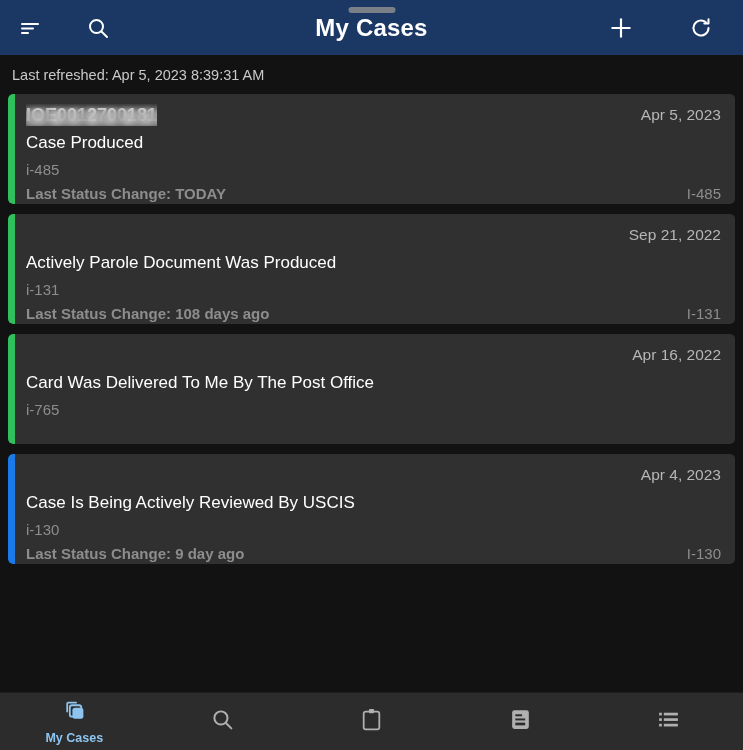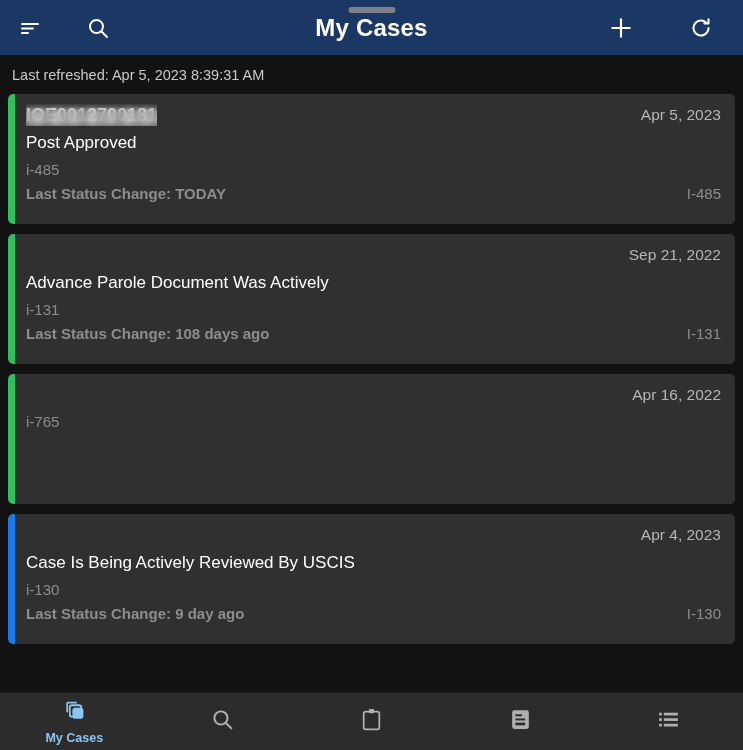--- a/index.html
+++ b/index.html
@@ -52,21 +52,21 @@
   }
 
   
   .list { flex:1 1 auto; background:#121212; overflow:hidden; }
 
   .card {
     position:relative;
     margin:0 8px 10px 8px;
     background:#303030;
     border-radius:5px;
-    height:130px;
+    height:110px;
     padding:10px 14px 0 18px;
     overflow:hidden;
     cursor:pointer;
   }
   .accent {
     position:absolute; left:0; top:0; bottom:0;
     width:7px; border-radius:5px 0 0 5px;
   }
   .row-top { display:flex; align-items:flex-start; justify-content:space-between; }
   .casenum {
@@ -169,54 +169,55 @@
 
     <div class="card">
       <div class="accent" style="background: rgb(47, 191, 92);"></div>
       <div class="row-top">
         <div class="casenum">
           <span>IOE0012700181</span>
           <span class="redact" style="width: 160px;"></span>
         </div>
         <div class="date">Apr 5, 2023</div>
       </div>
-      <div class="status">Post Approved</div>
+      <div class="status">Case Produced</div>
       <div class="form-lc">i-485</div>
       <div class="row-bot">
         <div class="lsc">Last Status Change: TODAY</div>
         <div class="form-right">I-485</div>
       </div>
     </div>
 
     <div class="card">
       <div class="accent" style="background: rgb(47, 191, 92);"></div>
       <div class="row-top">
         <div class="casenum">
           <span></span>
           <span class="redact" style="width: 150px;"></span>
         </div>
         <div class="date">Sep 21, 2022</div>
       </div>
-      <div class="status">Advance Parole Document Was Actively</div>
+      <div class="status">Actively Parole Document Was Produced</div>
       <div class="form-lc">i-131</div>
       <div class="row-bot">
         <div class="lsc">Last Status Change: 108 days ago</div>
         <div class="form-right">I-131</div>
       </div>
     </div>
 
     <div class="card">
       <div class="accent" style="background: rgb(47, 191, 92);"></div>
       <div class="row-top">
         <div class="casenum">
           <span></span>
           <span class="redact" style="width: 155px;"></span>
         </div>
         <div class="date">Apr 16, 2022</div>
       </div>
+      <div class="status">Card Was Delivered To Me By The Post Office</div>
       <div class="form-lc">i-765</div>
     </div>
 
     <div class="card">
       <div class="accent" style="background: rgb(27, 122, 234);"></div>
       <div class="row-top">
         <div class="casenum">
           <span></span>
           <span class="redact" style="width: 160px;"></span>
         </div>

